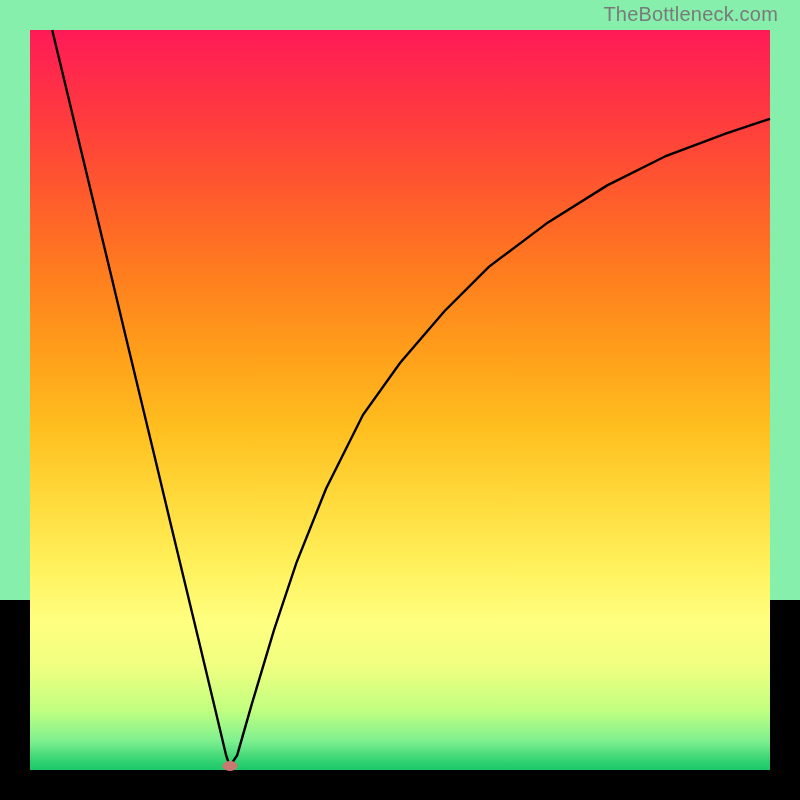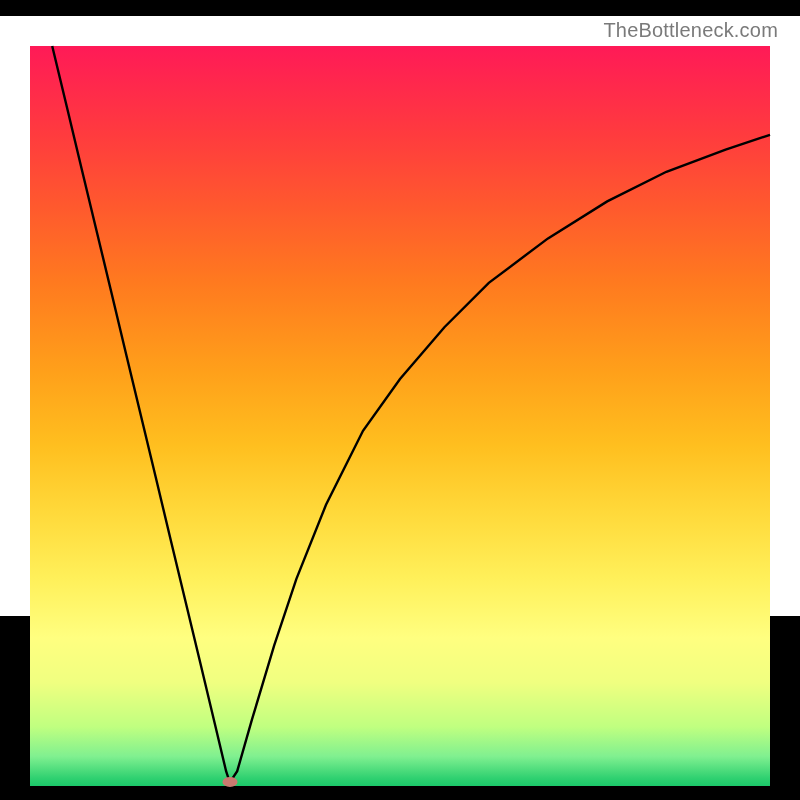--- a/index.html
+++ b/index.html
@@ -5,25 +5,25 @@
   html, body {
     margin: 0;
     padding: 0;
     width: 800px;
     height: 800px;
     background: #000;
     overflow: hidden;
   }
   .frame {
     position: absolute;
-    top: 16px;
+    top: 0;
     left: 0;
     width: 800px;
     height: 600px;
-    background: #ffffff;
+    background: #86efac;
   }
   .plot-area {
     position: absolute;
     left: 30px;
     top: 30px;
     width: 740px;
     height: 740px;
     background: linear-gradient(to bottom,
       #ff1a57 0%,
       #ff3b3e 12%,

